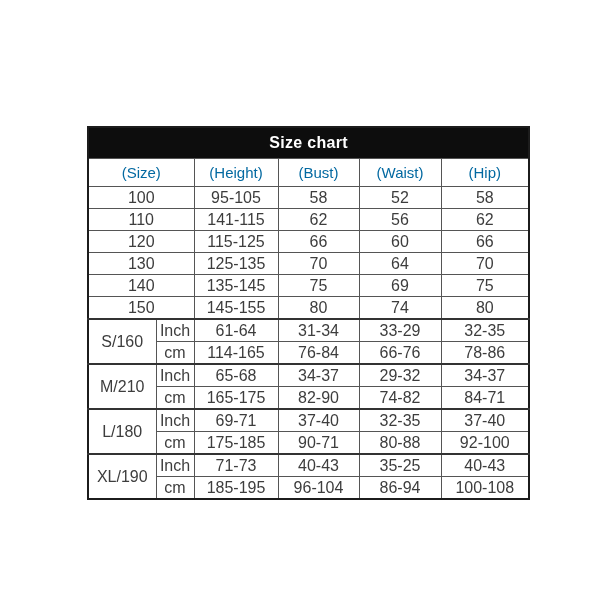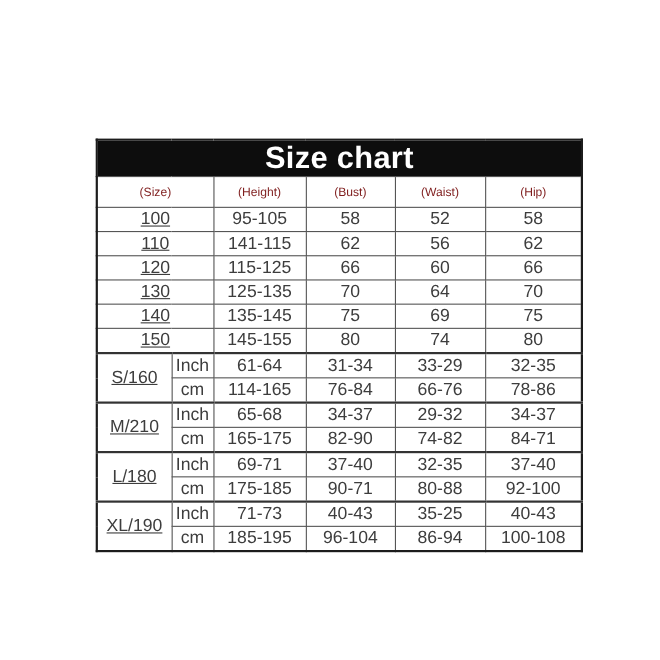--- a/index.html
+++ b/index.html
@@ -28,42 +28,41 @@
     border: 1px solid #555555;
     text-align: center;
     vertical-align: middle;
     padding: 0;
     overflow: hidden;
     white-space: nowrap;
   }
   .title-cell {
     background: #0d0d0d;
     color: #ffffff;
-    font-size: 28px;
+    font-size: 16px;
     font-weight: bold;
     height: 30px;
     border: 1px solid #0d0d0d;
     letter-spacing: 0.3px;
   }
   .head-row th {
     height: 27px;
-    font-size: 11px;
+    font-size: 15px;
     font-weight: normal;
-    color: #7f1d1d;
+    color: #0369a1;
     background: #ffffff;
   }
   .size-table tbody td {
     height: 21px;
     font-size: 16px;
     color: #3d3d3d;
     background: #ffffff;
   }
   .size-table tbody td.size-label {
     font-size: 16px;
-    text-decoration: underline;
   }
   tr.group-top td {
     border-top: 2px solid #333333;
   }
 </style>
 </head>
 <body>
 
 <div class="page">
   <table class="size-table">

